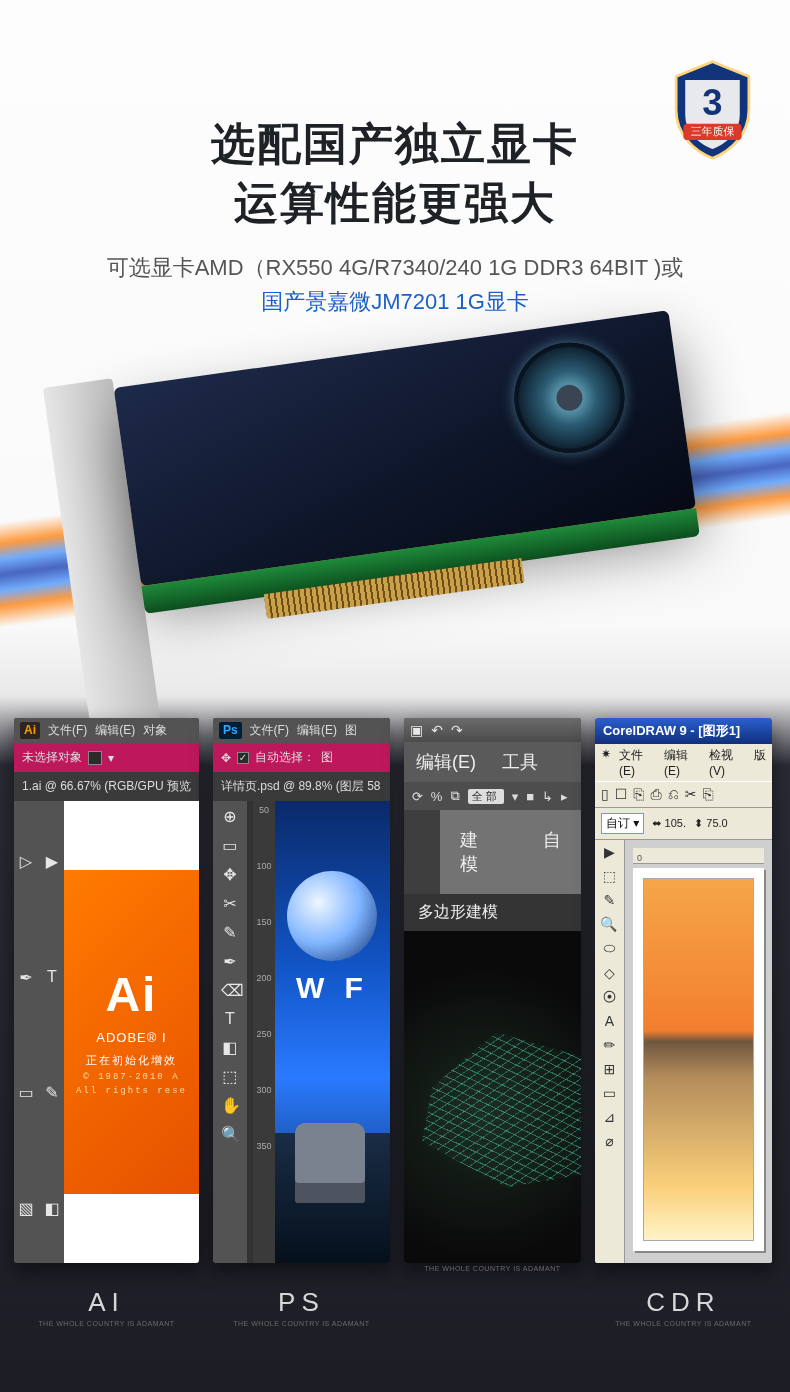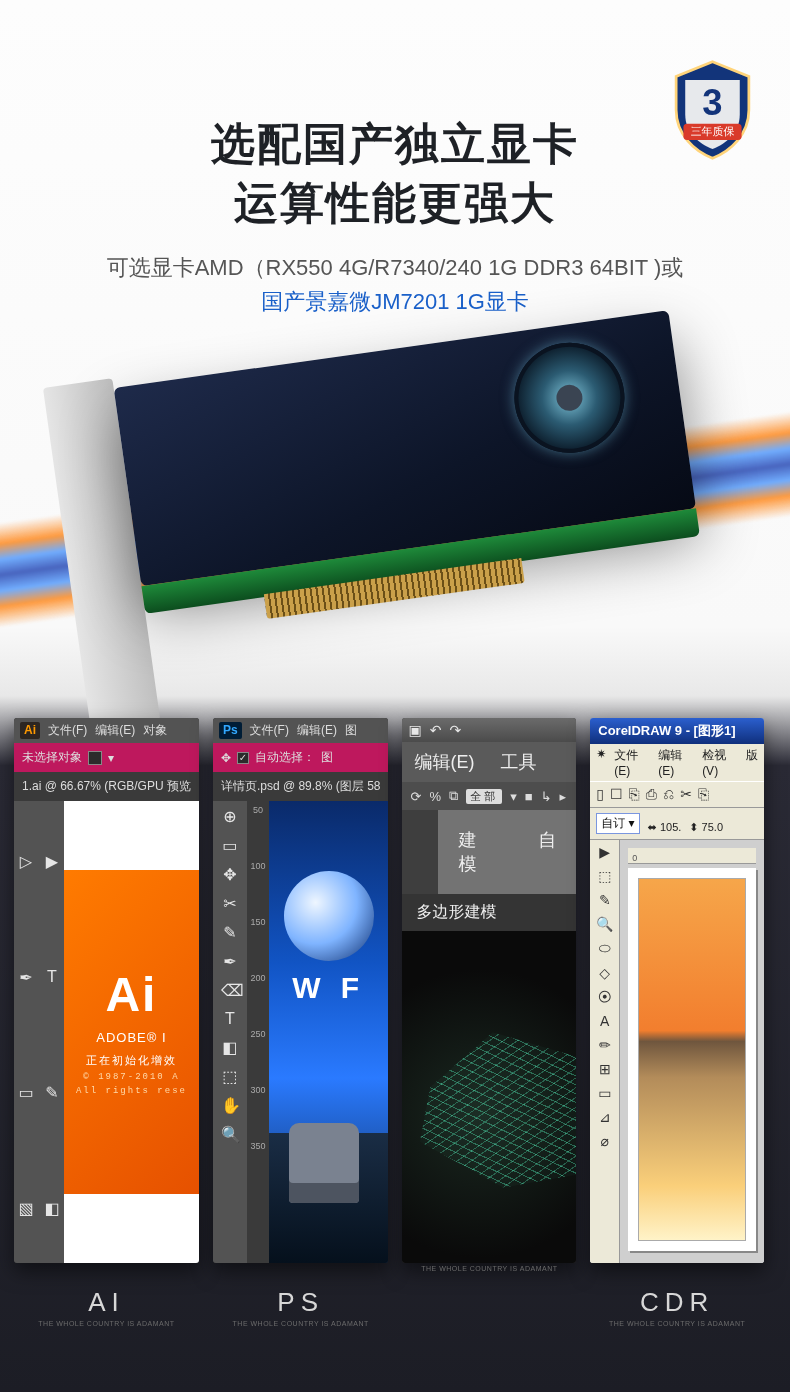--- a/index.html
+++ b/index.html
@@ -110,21 +110,21 @@
     left: 190px; top: 220px;
     width: 260px; height: 25px;
     background: repeating-linear-gradient(90deg,#caa04a 0 4px,#6b4f17 4px 6px);
     border-radius: 0 0 3px 3px;
   }
 
   
   .apps {
     position: absolute;
     bottom: 65px;
-    left: 0; right: 12px;
+    left: 0; right: 4px;
     display: flex;
     gap: 14px;
     padding: 0 14px;
   }
   .app {
     flex: 1 1 0;
     display: flex;
     flex-direction: column;
   }
   .app-window {
@@ -151,21 +151,21 @@
   .tl { width:18px; text-align:center; }
   .ai-canvas { flex:1; background:#fff; position:relative; display:flex; align-items:center; justify-content:center; }
   .ai-splash { width:100%; height:70%; background:linear-gradient(135deg,#ff7b00,#e65100); color:#fff; display:flex; flex-direction:column; align-items:center; justify-content:center; font-weight:700; font-size:48px; letter-spacing:2px; }
   .ai-sub { font-size:13px; font-weight:400; letter-spacing:1px; margin-top:8px; }
   .ai-init { font-size:11px; font-weight:400; margin-top:8px; }
   .ai-copy { font-size:9px; font-weight:400; color:#ffd9a8; margin-top:4px;font-family:Liberation Mono, monospace; }
   
   .ps .app-window { background:#323232; }
   .ps-logo { background:#001d36; color:#31a8ff; font-weight:700; padding:1px 4px; border-radius:2px; }
   .ps-main { flex:1; display:flex; }
-  .ruler { width:22px; background:#3a3a3a; color:#aaa; font-size:9px; display:flex; flex-direction:column; align-items:center; padding-top:4px; gap:46px; }
+  .ruler { width:22px; background:#3a3a3a; color:#aaa; font-size:9px; display:flex; flex-direction:column; align-items:center; padding-top:4px; gap:46px;margin-left:6px; }
   .ps-canvas { flex:1; background:linear-gradient(180deg,#0a2a6a 0%, #1154c4 35%, #2a7aff 60%, #0a2041 100%); position:relative; overflow:hidden; }
   .planet { position:absolute; top:70px; left:50%; transform:translateX(-50%); width:90px; height:90px; border-radius:50%; background:radial-gradient(circle at 35% 35%, #eef6ff 0%, #7fb4ff 50%, #0a2a6a 100%); }
   .brand-wf { position:absolute; top:170px; left:50%; transform:translateX(-50%); color:#fff; font-weight:900; font-size:30px; letter-spacing:6px; white-space:nowrap; }
   .ground { position:absolute; bottom:0; left:0; right:0; height:130px; background:linear-gradient(180deg,#1a2d45,#05101c); }
   .robot { position:absolute; bottom:60px; left:20px; width:70px; height:80px; background:#7a8290; border-radius:10px 10px 4px 4px; box-shadow: inset 0 -20px 0 #4d5460; }
   
   .max .app-window { background:#3e3e3e; }
   .max-top { background:linear-gradient(#6b6b6b,#4b4b4b); padding:4px 6px; display:flex; gap:8px; font-size:14px; color:#e8e8e8; }
   .max-menu { background:#5a5a5a; color:#eee; padding:8px 12px; display:flex; gap:26px; font-size:18px; }
   .max-tool { background:#4d4d4d; color:#ddd; padding:6px 8px; display:flex; gap:8px; font-size:13px; align-items:center; }
@@ -179,21 +179,21 @@
       repeating-linear-gradient(25deg, transparent 0 7px, rgba(90,255,200,.35) 7px 8px),
       repeating-linear-gradient(-35deg, transparent 0 7px, rgba(90,255,200,.3) 7px 8px);
     clip-path: polygon(5% 40%, 35% 10%, 95% 30%, 90% 85%, 40% 95%, 0% 70%);
     filter: drop-shadow(0 0 6px rgba(90,255,200,.4));
   }
   
   .cdr .app-window { background:#cfcfcf; color:#222; }
   .cdr-title { background:linear-gradient(#2b5fce,#0f2f7c); color:#fff; padding:4px 8px; font-size:13px; font-weight:700; }
   .cdr-menu { background:#ece9d8; color:#222; padding:3px 6px; display:flex; gap:8px; font-size:12px; }
   .cdr-icons { background:#ece9d8; color:#333; padding:4px 6px; display:flex; gap:6px; font-size:14px; border-top:1px solid #fff; border-bottom:1px solid #999; }
-  .cdr-props { background:#ece9d8; color:#222; padding:5px 6px; display:flex; align-items:flex-end; gap:8px; font-size:12px; border-bottom:1px solid #999; }
+  .cdr-props { background:#ece9d8; color:#222; padding:5px 6px; display:flex; align-items:center; gap:8px; font-size:12px; border-bottom:1px solid #999; }
   .cdr-input { background:#fff; border:1px solid #7a96df; padding:1px 4px; font-size:12px; color:#111; }
   .cdr-coord { font-size:11px; }
   .cdr-main { flex:1; display:flex; background:#cfcfcf; }
   .cdr-tools { width:30px; background:#ece9d8; display:flex; flex-direction:column; align-items:center; padding-top:4px; gap:8px; font-size:14px; color:#333; border-right:1px solid #999; }
   .cdr-stage { flex:1; position:relative; background:#cfcfcf; padding:8px; }
   .cdr-ruler-h { height:16px; background:#ece9d8; border-bottom:1px solid #999; display:flex; font-size:9px; color:#555; align-items:flex-end; padding-left:4px; }
   .cdr-page { margin-top:4px; background:#fff; box-shadow:2px 2px 0 #888; padding:10px; height:calc(100% - 24px); }
   .sunset { width:100%; height:100%; background:linear-gradient(180deg,#f6a64a 0%, #f27e2e 42%, #6f563e 45%, #b38c5a 55%, #facf7a 85%, #fff3c8 100%); border:1px solid #aaa; }
 
   .app-label {

